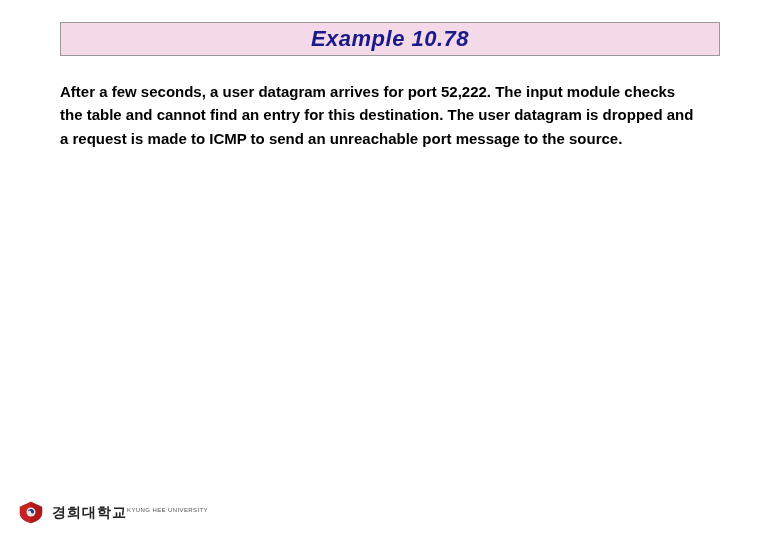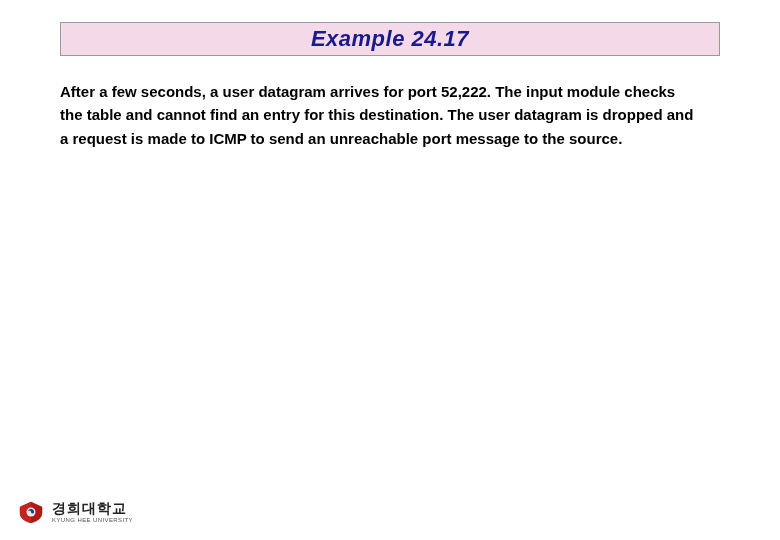--- a/index.html
+++ b/index.html
@@ -49,41 +49,41 @@
     gap: 6px;
   }
   .crest {
     width: 30px;
     height: 24px;
     position: relative;
   }
   .crest svg { display: block; }
   .logo-text {
     display: flex;
-    flex-direction: column;
+    flex-direction: row;
     line-height: 1;
   }
   .logo-kr {
     font-size: 14px;
     font-weight: bold;
     color: #222;
     letter-spacing: 1px;
   }
   .logo-en {
     font-size: 6px;
     color: #555;
     letter-spacing: 0.4px;
     margin-top: 2px;
   }
 </style>
 </head>
 <body>
 
 <div class="title-bar">
-  <span class="title-text">Example 24.17</span>
+  <span class="title-text">Example 10.78</span>
 </div>
 
 <div class="body-text">After a few seconds, a user datagram arrives for port 52,222. The input module checks the table and cannot find an entry for this destination. The user datagram is dropped and a request is made to ICMP to send an unreachable port message to the source.</div>
 
 <div class="logo">
   <span class="crest">
     <svg width="30" height="24" viewBox="0 0 30 24">
       <path d="M15 2 L4 7 L4 13 Q4 20 15 23 Q26 20 26 13 L26 7 Z" fill="#b01818" stroke="#7a0f0f" stroke-width="0.5"></path>
       <path d="M15 2 L4 7 L4 13 Q4 20 15 23 L15 2 Z" fill="#c62222"></path>
       <circle cx="15" cy="12" r="4.5" fill="#e8e8e8"></circle>

